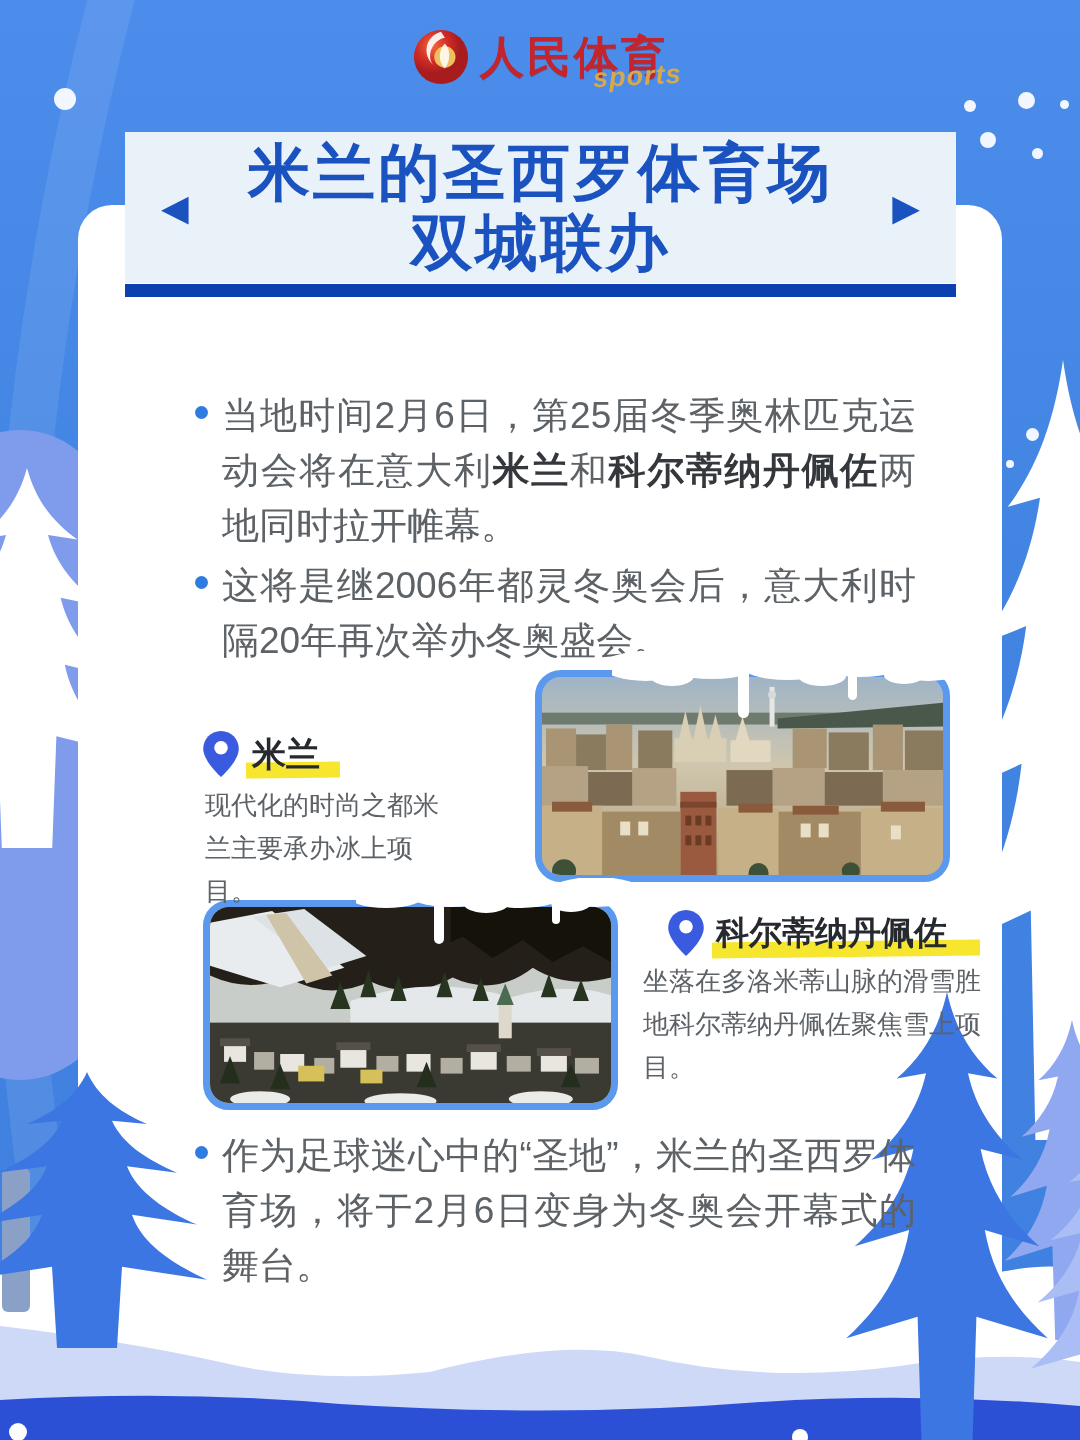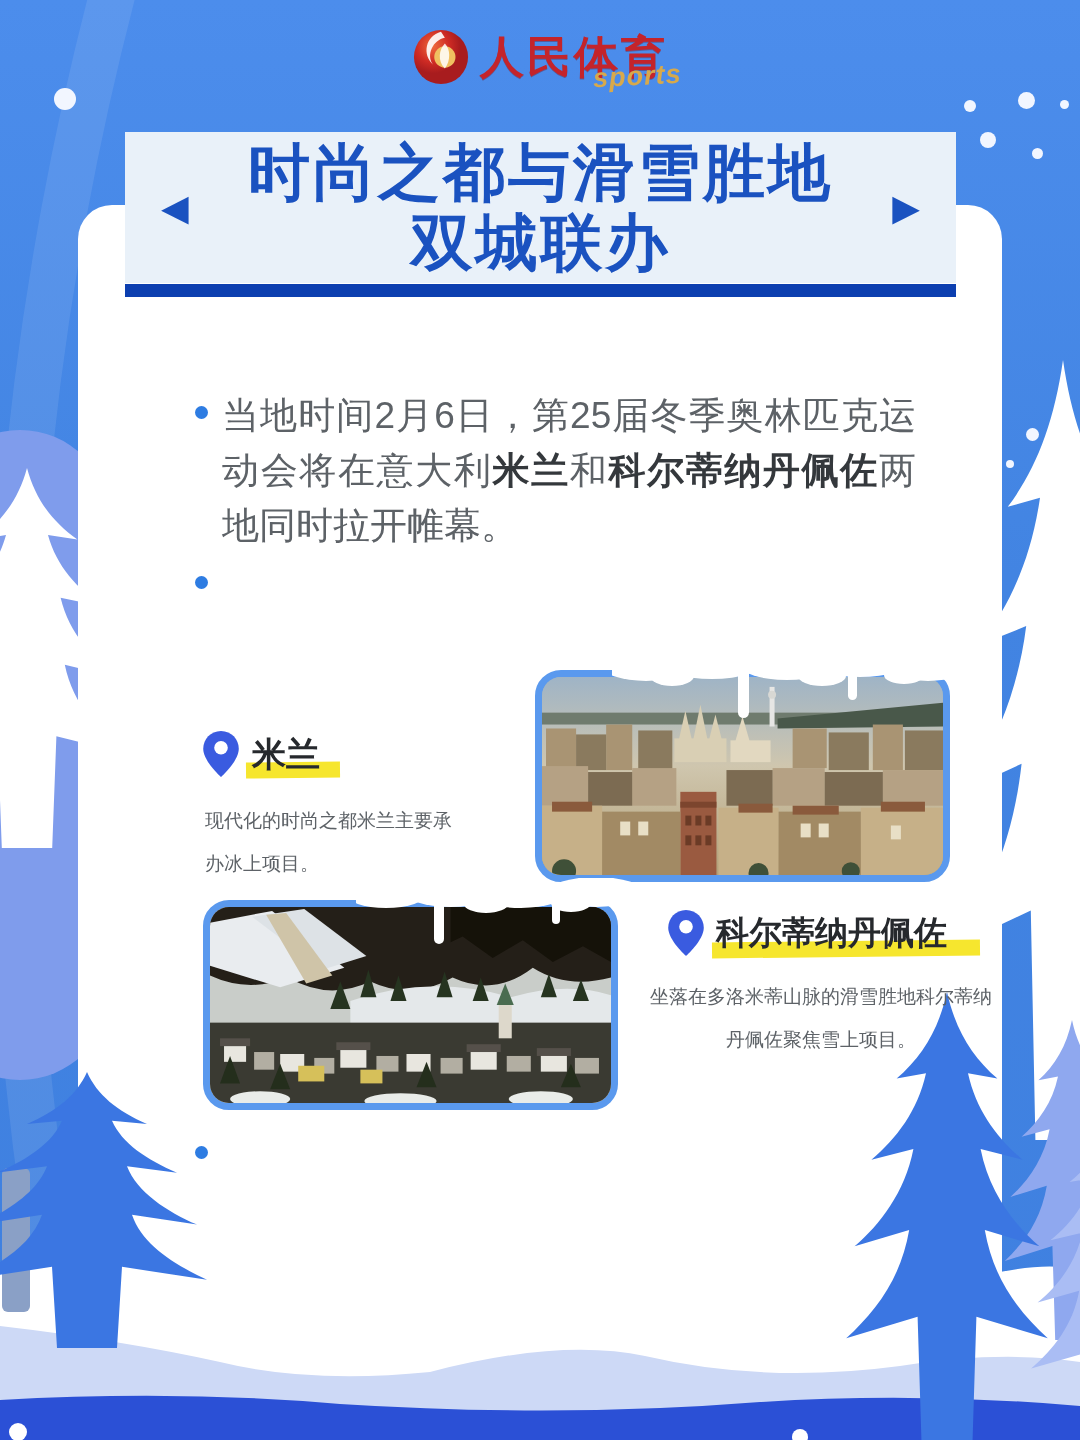--- a/index.html
+++ b/index.html
@@ -36,21 +36,21 @@
 
   
   .bullet-dot{width:13px;height:13px;border-radius:50%;background:#2e7ce2;z-index:6;}
   .bullet-text{width:694px;font-size:37px;line-height:55px;color:#5d6267;z-index:6;text-align:justify;}
   .bullet-text b{color:#34383c;font-weight:700;}
 
   
   .pin{width:36px;height:46px;z-index:6;}
   .city-label{font-size:34px;font-weight:700;color:#26292d;z-index:6;white-space:nowrap;}
   .hl{background:#f6e62e;z-index:5;transform:rotate(-0.6deg);}
-  .city-desc{font-size:19px;line-height:43px;color:#5d6267;z-index:6;margin-top:15px;}
+  .city-desc{font-size:26px;line-height:43px;color:#5d6267;z-index:6;}
 
   .photo-frame{border:7px solid #5a99ee;border-radius:26px;overflow:hidden;background:#9db0c0;
     z-index:5;box-sizing:border-box;}
   .photo-frame svg{display:block;width:100%;height:100%;}
   .snow-cap{z-index:6;pointer-events:none;}
 
   
   .waves{left:0;top:1140px;width:1080px;height:300px;z-index:3;}
 
   .tree{z-index:4;}
@@ -112,32 +112,33 @@
     <div style="position:relative;">
       <div class="logo-text">人民体育</div>
       <div class="logo-sub">sports</div>
     </div>
   </div>
 
   <div class="abs card"></div>
 
   <div class="abs title-box">
     <span class="title-arrow left">◀</span>
-    <div class="title-line">时尚之都与滑雪胜地</div>
+    <div class="title-line">米兰的圣西罗体育场</div>
     <div class="title-line">双城联办</div>
     <span class="title-arrow right">▶</span>
   </div>
   <div class="abs title-bar"></div>
 
   <div class="abs bullet-dot" style="left:195px;top:406px;"></div>
   <div class="abs bullet-text" style="left:222px;top:388px;">
     <span>当地时间2月6日，第25届冬季奥林匹克运动会将在意大利</span><b>米兰</b><span>和</span><b>科尔蒂纳丹佩佐</b><span>两地同时拉开帷幕。</span>
   </div>
 
   <div class="abs bullet-dot" style="left:195px;top:576px;"></div>
+  <div class="abs bullet-text" style="left:222px;top:558px;">这将是继2006年都灵冬奥会后，意大利时隔20年再次举办冬奥盛会。</div>
 
   <svg class="abs pin" style="left:203px;top:731px;" viewBox="0 0 34 44">
     <path d="M17 0 C7 0 0 8 0 17 C0 29 17 44 17 44 C17 44 34 29 34 17 C34 8 27 0 17 0 Z" fill="#3a5be0"></path>
     <circle cx="17" cy="16" r="6.5" fill="#ffffff"></circle>
   </svg>
   <div class="abs hl" style="left:246px;top:762px;width:94px;height:16px;"></div>
   <div class="abs city-label" style="left:252px;top:732px;">米兰</div>
   <div class="abs city-desc" style="left:205px;top:784px;width:256px;">现代化的时尚之都米兰主要承办冰上项目。</div>
 
   <div class="abs photo-frame" style="left:535px;top:670px;width:415px;height:212px;">
@@ -316,23 +317,24 @@
         <ellipse cx="272" cy="22" rx="18" ry="9"></ellipse>
     </g>
   </svg>
 
   <svg class="abs pin" style="left:668px;top:910px;" viewBox="0 0 34 44">
     <path d="M17 0 C7 0 0 8 0 17 C0 29 17 44 17 44 C17 44 34 29 34 17 C34 8 27 0 17 0 Z" fill="#3a5be0"></path>
     <circle cx="17" cy="16" r="6.5" fill="#ffffff"></circle>
   </svg>
   <div class="abs hl" style="left:712px;top:941px;width:268px;height:16px;"></div>
   <div class="abs city-label" style="left:716px;top:911px;font-size:33px;">科尔蒂纳丹佩佐</div>
-  <div class="abs city-desc" style="left:643px;top:960px;width:356px;text-align:center;">坐落在多洛米蒂山脉的滑雪胜地科尔蒂纳丹佩佐聚焦雪上项目。</div>
+  <div class="abs city-desc" style="left:643px;top:960px;width:356px;">坐落在多洛米蒂山脉的滑雪胜地科尔蒂纳丹佩佐聚焦雪上项目。</div>
 
   <div class="abs bullet-dot" style="left:195px;top:1146px;"></div>
+  <div class="abs bullet-text" style="left:222px;top:1128px;">作为足球迷心中的“圣地”，米兰的圣西罗体育场，将于2月6日变身为冬奥会开幕式的舞台。</div>
 
   <svg class="abs waves" viewBox="0 0 1080 300" preserveAspectRatio="none">
     <path d="M0 132 Q90 104 180 126 Q280 100 380 136 Q520 96 700 126 Q880 100 1000 132 Q1050 122 1080 130 L1080 300 L0 300 Z" fill="#ffffff"></path>
     <path d="M0 186 Q120 200 220 222 Q310 244 430 232 Q560 198 645 216 Q765 244 900 226 Q1000 210 1080 222 L1080 300 L0 300 Z" fill="#cdd9f6"></path>
     <path d="M0 260 Q180 250 340 264 Q560 278 760 262 Q920 252 1080 266 L1080 300 L0 300 Z" fill="#2b50d6"></path>
     <circle cx="18" cy="292" r="9" fill="#ffffff"></circle>
     <circle cx="800" cy="297" r="8" fill="#ffffff"></circle>
   </svg>
 
   <svg class="abs tree" style="left:1002px;top:1020px;width:140px;height:320px;" viewBox="0 0 100 170" preserveAspectRatio="none">

